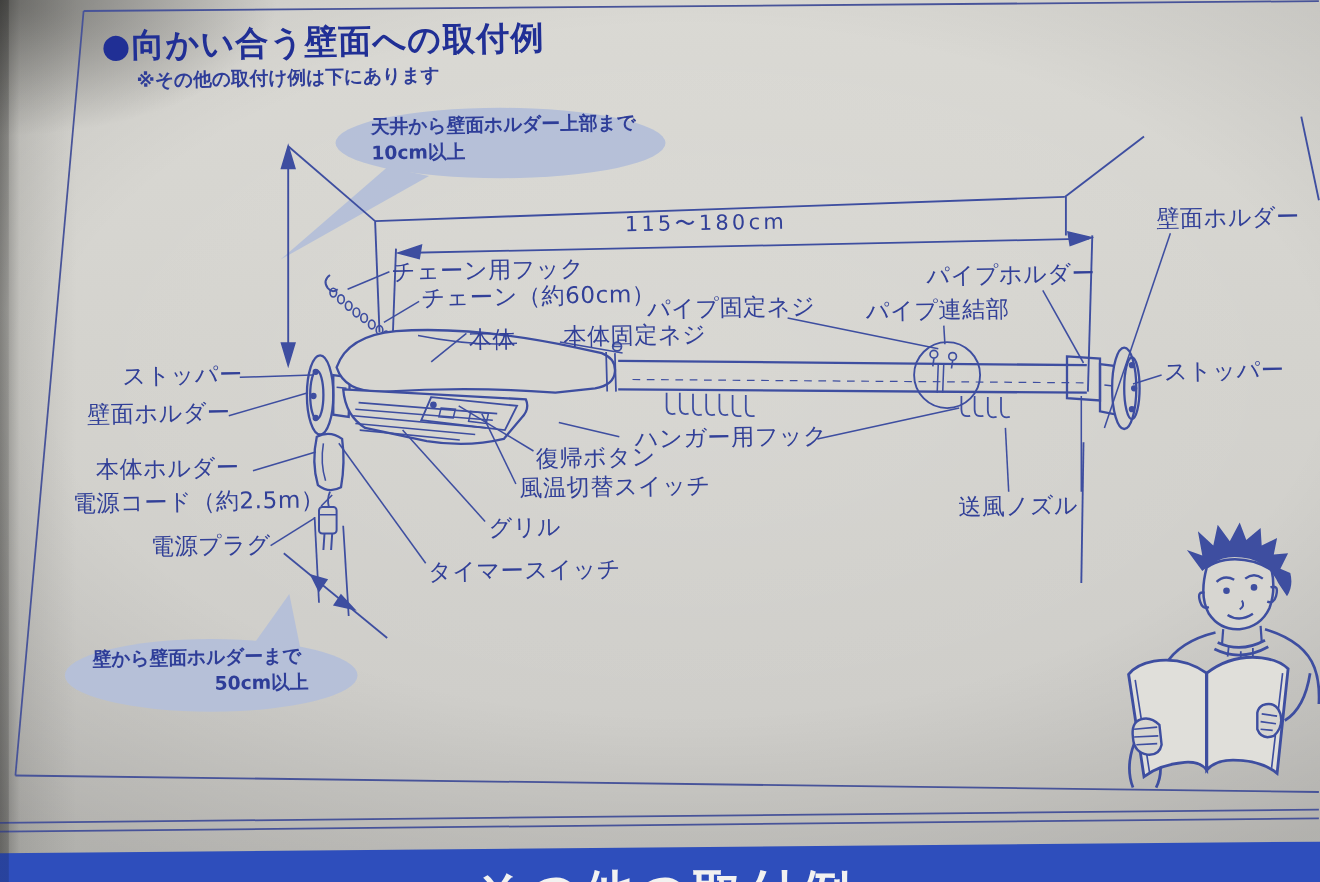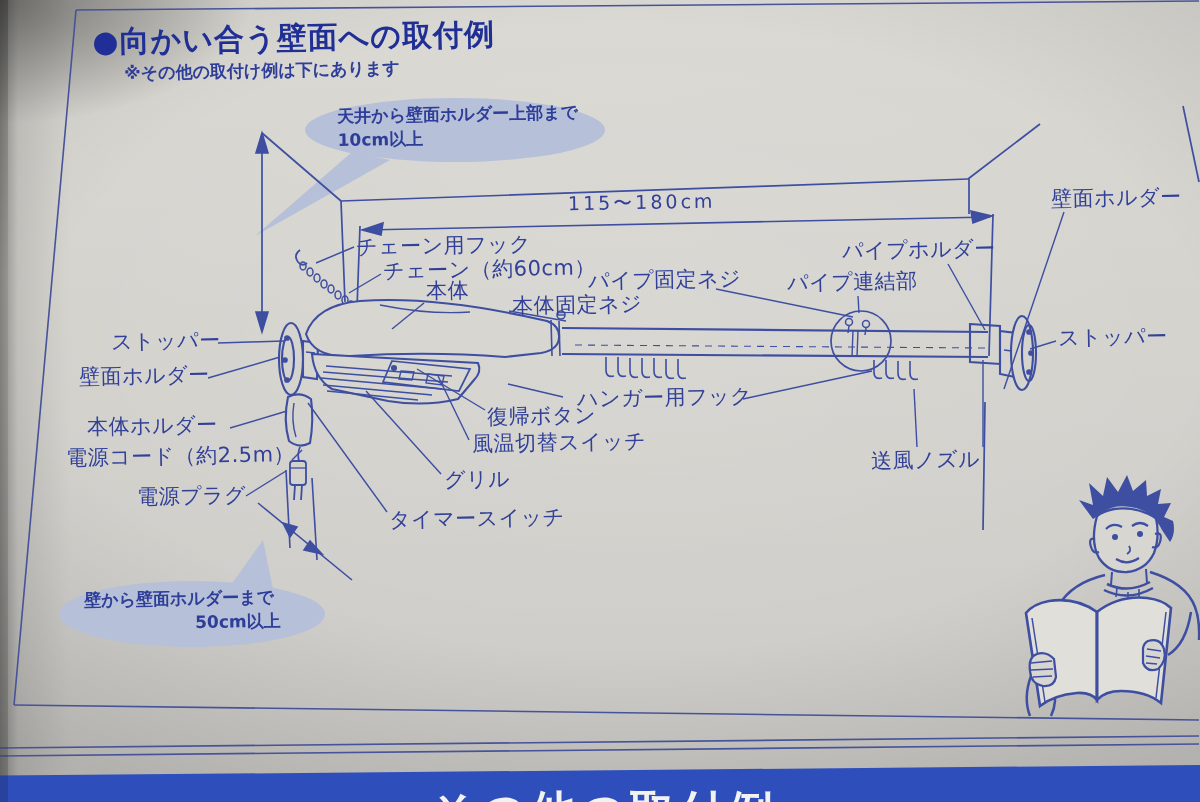--- a/index.html
+++ b/index.html
@@ -263,21 +263,21 @@
   </div>
   <div class="callout-text" style="left:84px;top:588px;width:196px;">
     <span>壁から壁面ホルダーまで</span>
     <span class="l2r">50cm以上</span>
   </div>
 
   <div class="dim-text">115〜180cm</div>
 
   <div class="lbl" style="left:356px;top:236px;">チェーン用フック</div>
   <div class="lbl" style="left:383px;top:260px;">チェーン（約60cm）</div>
-  <div class="lbl" style="left:426px;top:280px;">本体</div>
+  <div class="lbl" style="left:426px;top:298px;">本体</div>
   <div class="lbl" style="left:512px;top:295px;">本体固定ネジ</div>
   <div class="lbl" style="left:588px;top:270px;">パイプ固定ネジ</div>
   <div class="lbl" style="left:787px;top:272px;">パイプ連結部</div>
   <div class="lbl" style="left:842px;top:240px;">パイプホルダー</div>
   <div class="lbl" style="left:1051px;top:188px;">壁面ホルダー</div>
   <div class="lbl" style="left:1058px;top:327px;">ストッパー</div>
   <div class="lbl" style="left:111px;top:331px;">ストッパー</div>
   <div class="lbl" style="left:79px;top:366px;">壁面ホルダー</div>
   <div class="lbl" style="left:87px;top:416px;">本体ホルダー</div>
   <div class="lbl" style="left:66px;top:447px;">電源コード（約2.5m）</div>

